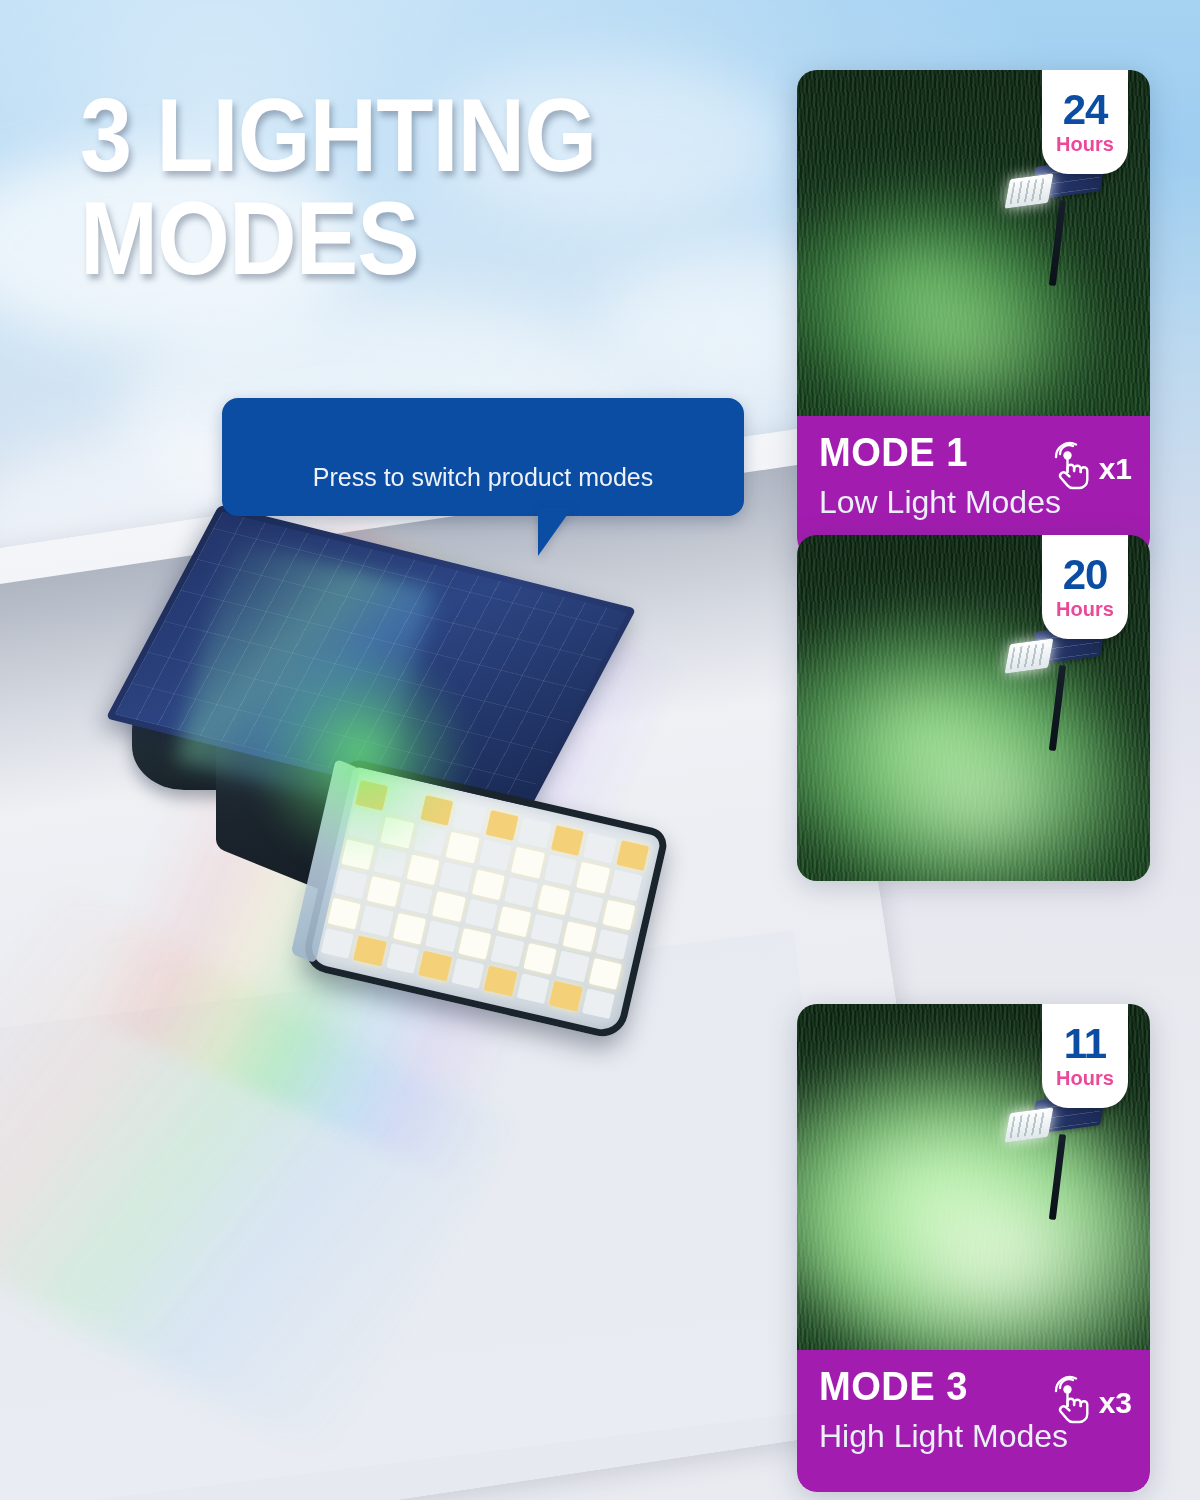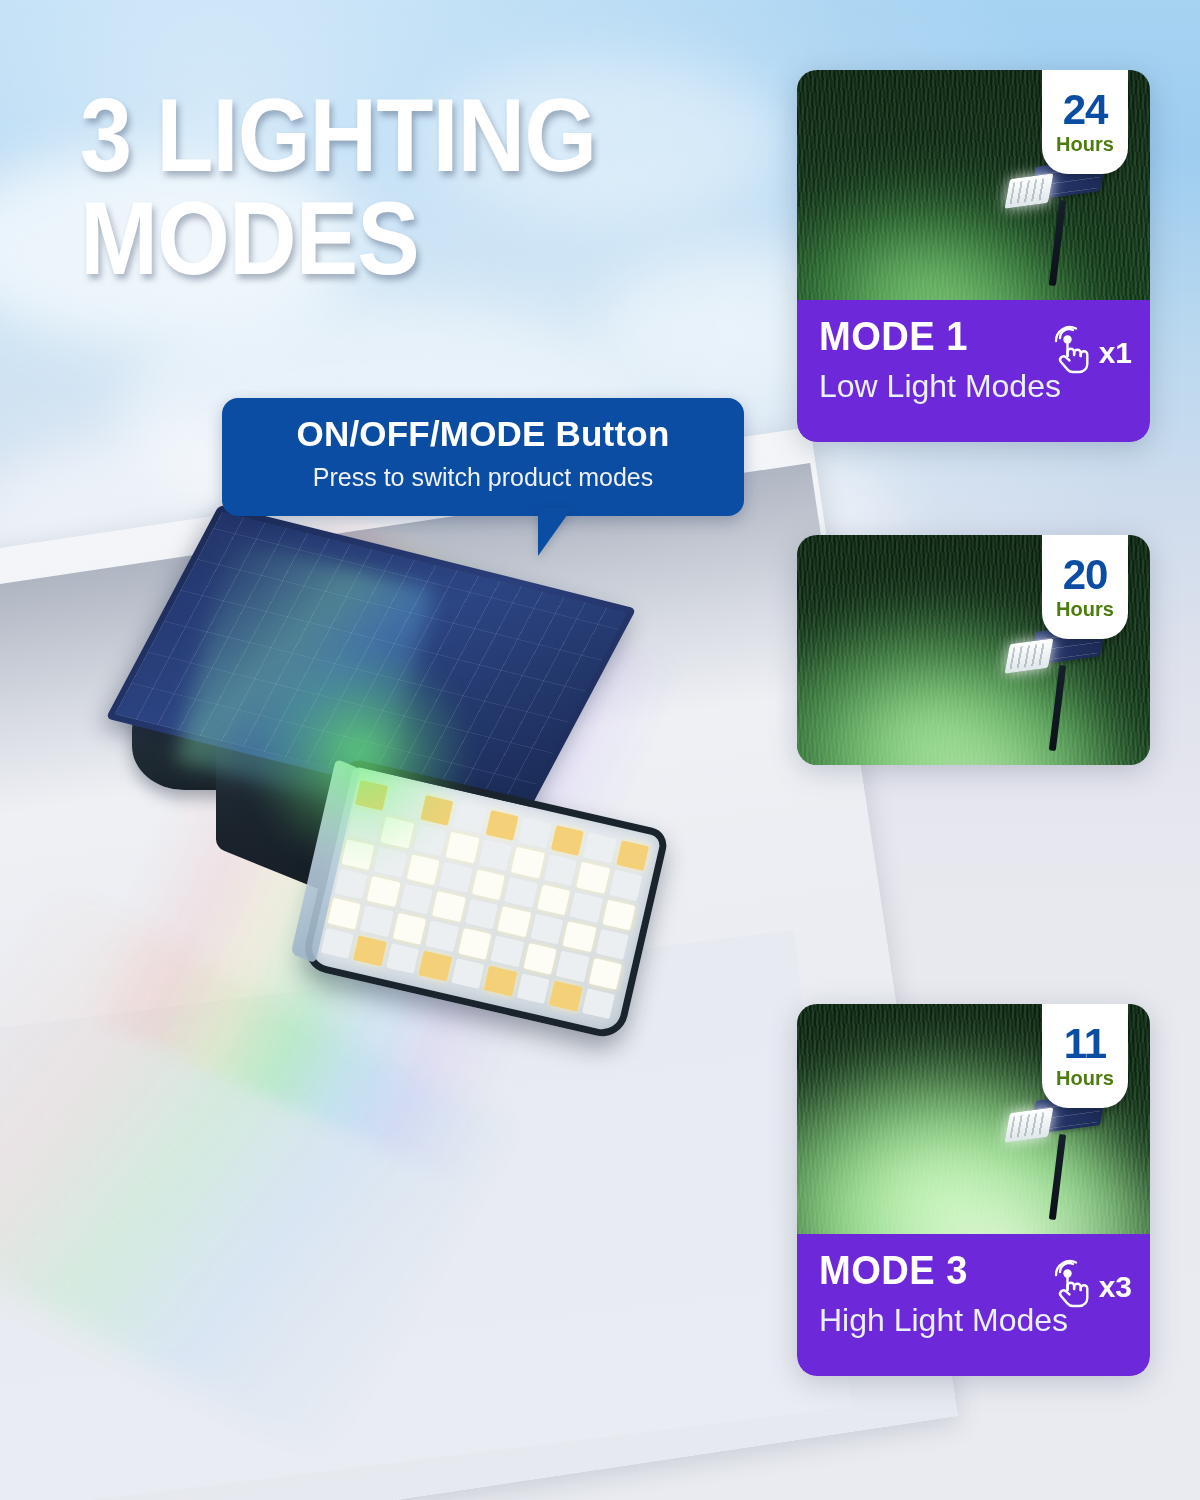--- a/index.html
+++ b/index.html
@@ -196,21 +196,21 @@
   .card{
     position:absolute;left:797px;width:353px;
     border-radius:20px;overflow:visible;
     filter:drop-shadow(0 6px 14px rgba(40,55,80,.22));
   }
   .card-inner{border-radius:20px;overflow:hidden;position:relative;}
   .c-a{top:70px;}
   .c-b{top:535px;}
   .c-c{top:1004px;}
 
-  .photo{position:relative;height:230px;overflow:hidden;}
+  .photo{position:relative;height:346px;overflow:hidden;}
   .grass{
     position:absolute;inset:0;
     background:
       repeating-linear-gradient(86deg, rgba(0,0,0,.16) 0 2px, rgba(255,255,255,.05) 2px 4px),
       repeating-linear-gradient(-82deg, rgba(0,0,0,.10) 0 3px, rgba(255,255,255,.04) 3px 6px),
       linear-gradient(180deg,#0d2a13 0%,#123418 40%,#16431d 100%);
   }
   .pool{
     position:absolute;border-radius:50%;
     filter:blur(26px);
@@ -260,25 +260,25 @@
   }
 
   
   .badge{
     position:absolute;right:22px;top:0;width:86px;height:104px;
     background:#fff;border-radius:0 0 26px 26px;
     display:flex;flex-direction:column;align-items:center;justify-content:center;
     box-shadow:0 3px 8px rgba(0,0,0,.25);
   }
   .badge-num{color:#0b4da2;font-weight:700;font-size:42px;line-height:1;letter-spacing:-1px;}
-  .badge-unit{color:#4d7c0f;font-weight:700;font-size:20px;margin-top:2px;}
+  .badge-unit{color:#ec4899;font-weight:700;font-size:20px;margin-top:2px;}
 
   
   .label-bar{
-    position:relative;background:#6d28d9;height:142px;
+    position:relative;background:#a21caf;height:142px;
     border-radius:0 0 20px 20px;
   }
   .mode-title{
     position:absolute;left:22px;top:16px;color:#fff;
     font-weight:700;font-size:41px;letter-spacing:.5px;line-height:1;
     transform:scaleX(.93);transform-origin:left top;
   }
   .mode-sub{
     position:absolute;left:22px;top:68px;color:#eaf0f8;
     font-size:32px;font-weight:400;
@@ -441,21 +441,20 @@
             <div class="led o"></div>
             <div class="led off"></div>
         </div>
       </div>
       <div class="lens-edge"></div>
     </div>
   </div>
   <div class="glow-green"></div>
 
   <div class="callout">
-    <div class="callout-title">ON/OFF/MODE Button</div>
     <div class="callout-sub">Press to switch product modes</div>
   </div>
   <div class="callout-tail"></div>
 
 
   <div class="card c-a">
     <div class="card-inner">
       <div class="photo">
         <div class="grass"></div>
         <div class="pool p1"></div>

